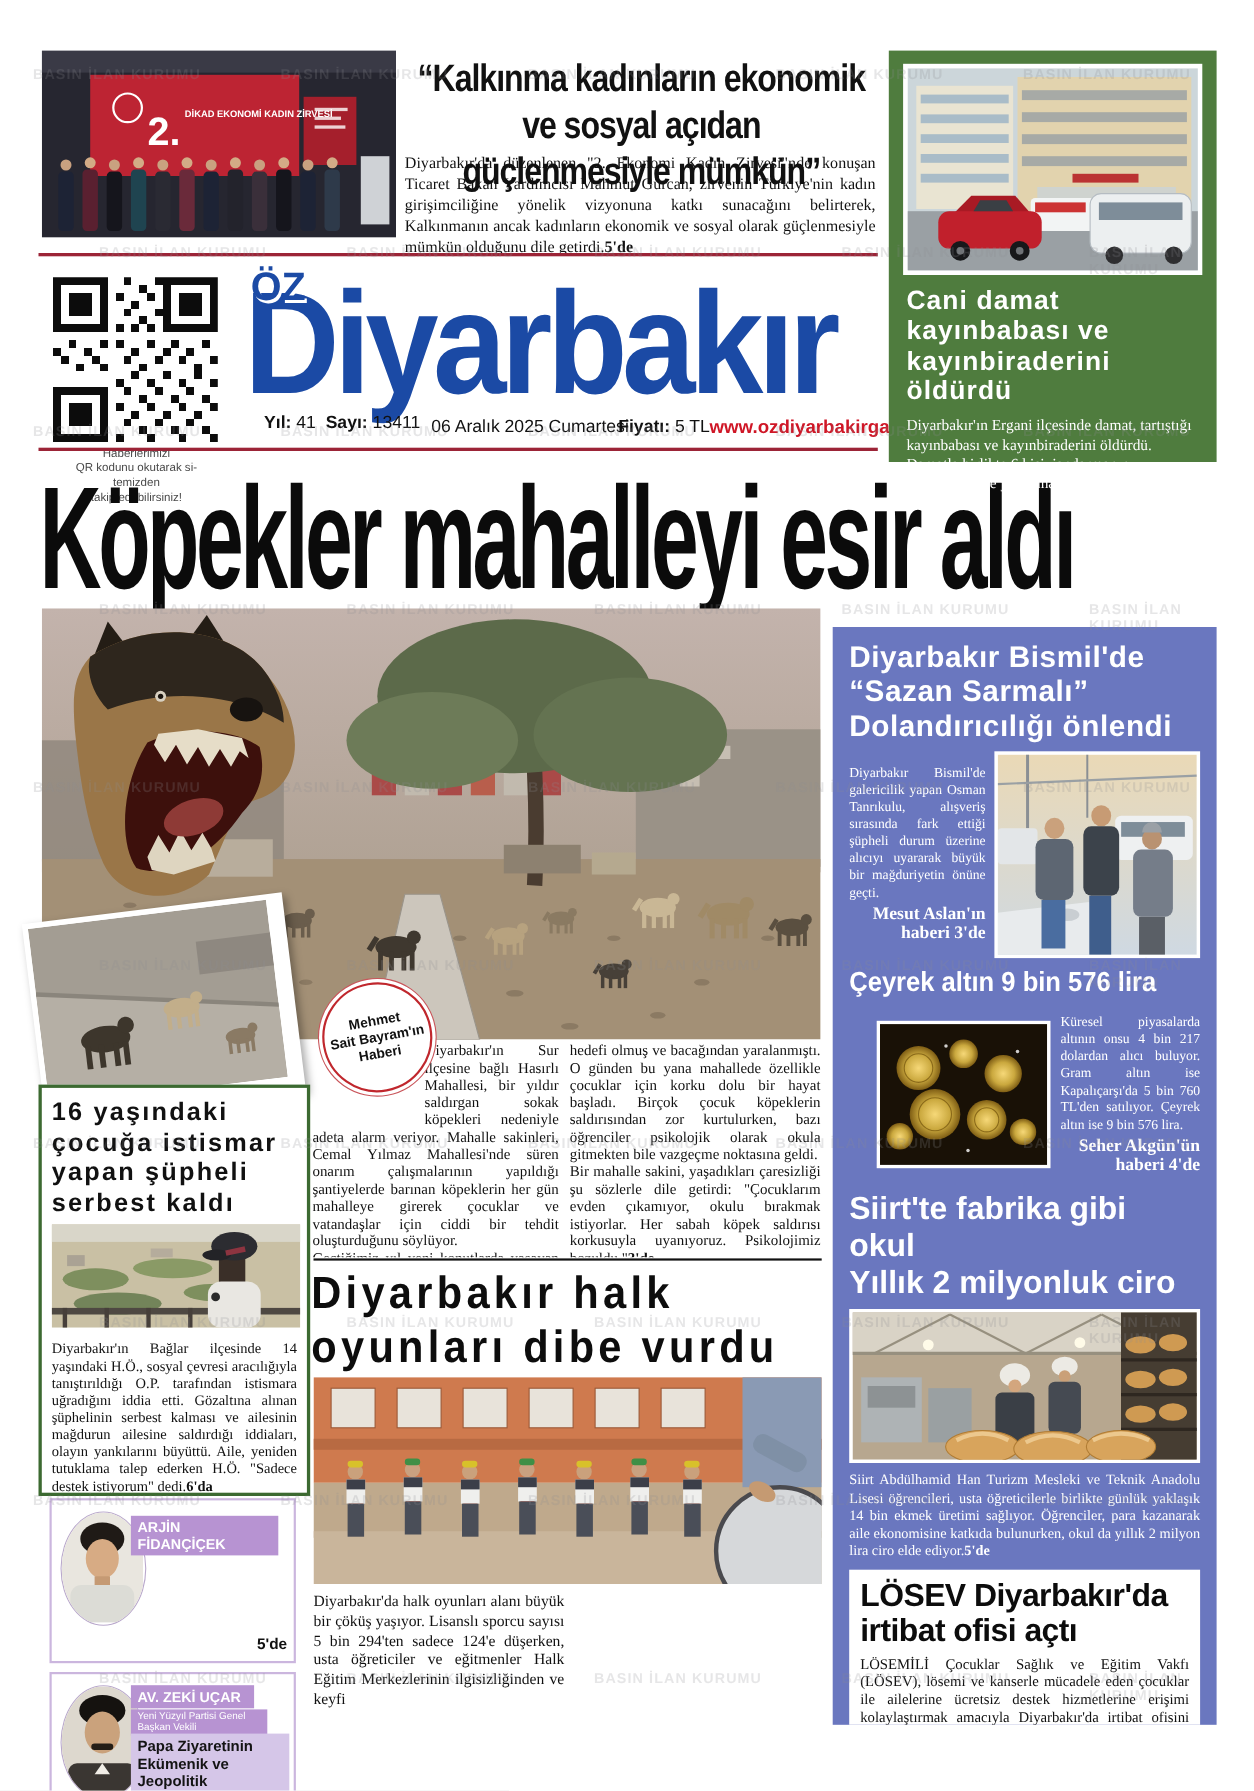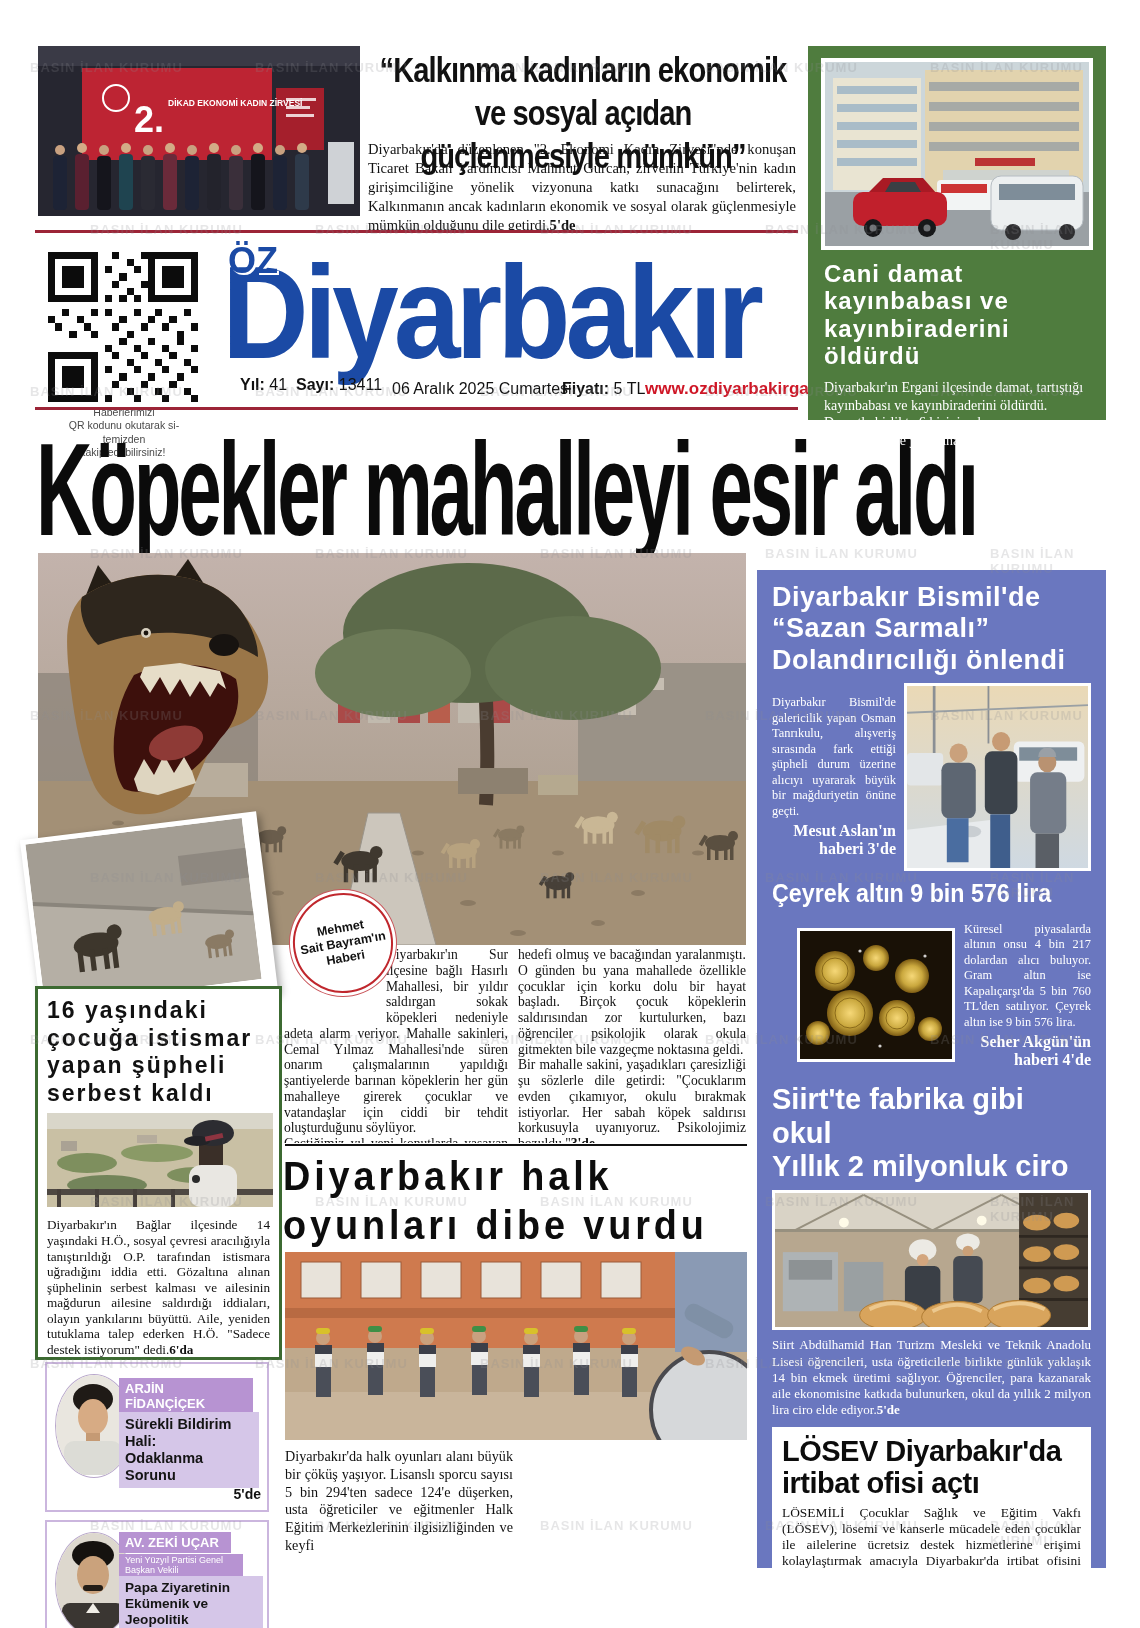--- a/index.html
+++ b/index.html
@@ -348,22 +348,20 @@
     <div class="oval">
       <svg width="74" height="100" viewBox="0 0 74 100">
         <rect width="74" height="100" fill="#e9e6df"></rect>
         <ellipse cx="37" cy="24" rx="20" ry="15" fill="#1f1a16"></ellipse>
         <ellipse cx="37" cy="42" rx="15" ry="18" fill="#d7ab84"></ellipse>
         <rect x="30" y="58" width="14" height="10" fill="#c59a74"></rect>
         <rect x="8" y="66" width="58" height="34" rx="10" fill="#dcdcd6"></rect>
       </svg>
     </div>
     <div class="nbar" style="top:14px;right:14px;" data-bind="columnists.0.name">ARJİN FİDANÇİÇEK</div>
-    <div class="hbar pre" style="top:48px;right:8px;" data-bind="columnists.0.headline">Sürekli Bildirim Hali:
-Odaklanma Sorunu</div>
     <div class="pref" style="bottom:8px;" data-bind="columnists.0.page_ref">5'de</div>
   </div>
 
   <div class="abs colbox" style="top:1520px;height:142px;">
     <div class="oval">
       <svg width="74" height="100" viewBox="0 0 74 100">
         <rect width="74" height="100" fill="#ddd8ce"></rect>
         <ellipse cx="37" cy="22" rx="21" ry="14" fill="#15120f"></ellipse>
         <ellipse cx="37" cy="42" rx="16" ry="19" fill="#caa27c"></ellipse>
         <rect x="27" y="52" width="20" height="6" rx="3" fill="#241d16"></rect>

